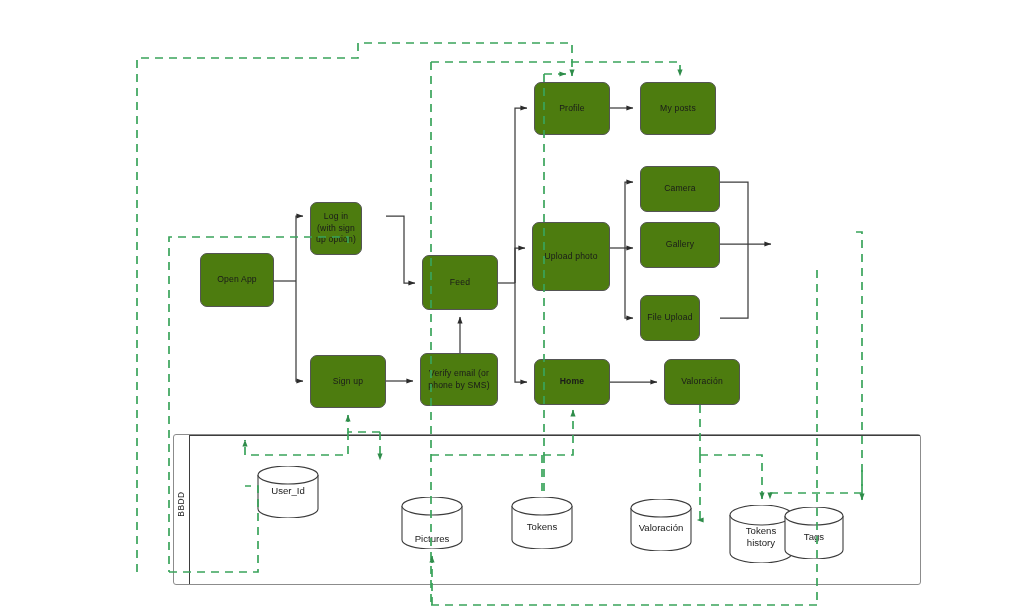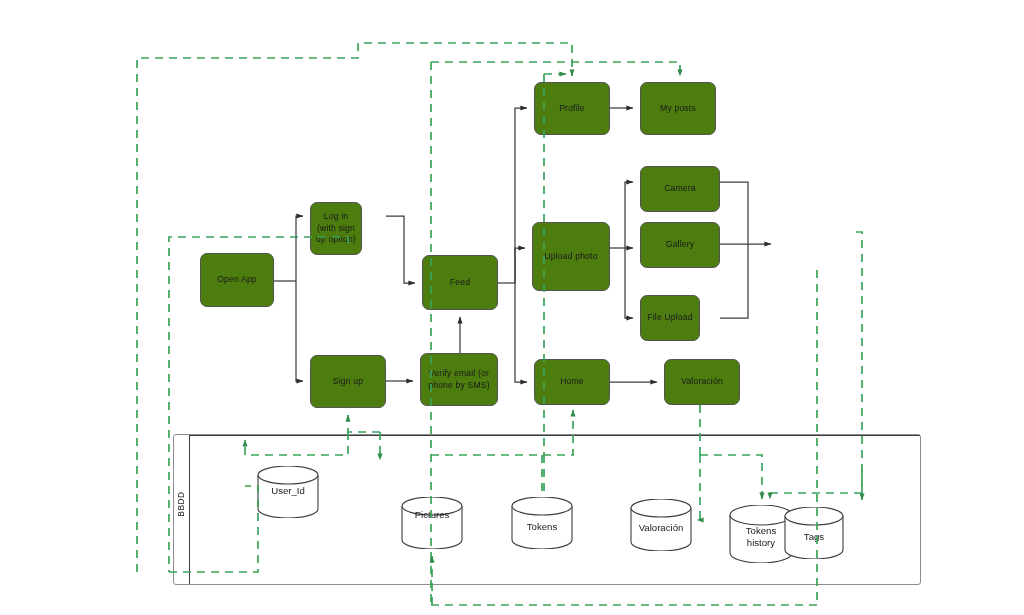--- a/index.html
+++ b/index.html
@@ -172,42 +172,42 @@
 
   <div class="node-box" style="left:640px; top:222px; width:80px; height:46px;">
     <span>Gallery</span>
   </div>
 
   <div class="node-box" style="left:640px; top:295px; width:60px; height:46px;">
     <span>File Upload</span>
   </div>
 
 
-  <div class="node-box" style="left:534px; top:359px; width:76px; height:46px;">
+  <div class="node-box" style="left:534px; top:359px; width:76px; height:46px;font-weight:bold;">
     <span>Home</span>
   </div>
 
   <div class="node-box" style="left:664px; top:359px; width:76px; height:46px;">
     <span>Valoración</span>
   </div>
 
   <div class="cyl" style="left:214px; top:466px; width:62px; height:52px;margin-left:43px;">
     <svg width="62" height="52" viewBox="0 0 62 52">
       <path d="M1,9 L1,43 A30,9 0 0 0 61,43 L61,9" fill="#ffffff" stroke="#3d3d3d" stroke-width="1.1"></path>
       <ellipse cx="31" cy="9" rx="30" ry="9" fill="#ffffff" stroke="#3d3d3d" stroke-width="1.1"></ellipse>
     </svg>
     <div class="cyl-label" style="top:19px;">User_Id</div>
   </div>
 
   <div class="cyl" style="left:401px; top:497px; width:62px; height:52px;">
     <svg width="62" height="52" viewBox="0 0 62 52">
       <path d="M1,9 L1,43 A30,9 0 0 0 61,43 L61,9" fill="#ffffff" stroke="#3d3d3d" stroke-width="1.1"></path>
       <ellipse cx="31" cy="9" rx="30" ry="9" fill="#ffffff" stroke="#3d3d3d" stroke-width="1.1"></ellipse>
     </svg>
-    <div class="cyl-label" style="top:12px;text-align:center;">Pictures</div>
+    <div class="cyl-label" style="top:36px;text-align:center;">Pictures</div>
   </div>
 
   <div class="cyl" style="left:511px; top:497px; width:62px; height:52px;">
     <svg width="62" height="52" viewBox="0 0 62 52">
       <path d="M1,9 L1,43 A30,9 0 0 0 61,43 L61,9" fill="#ffffff" stroke="#3d3d3d" stroke-width="1.1"></path>
       <ellipse cx="31" cy="9" rx="30" ry="9" fill="#ffffff" stroke="#3d3d3d" stroke-width="1.1"></ellipse>
     </svg>
     <div class="cyl-label" style="top:24px;">Tokens</div>
   </div>
 

